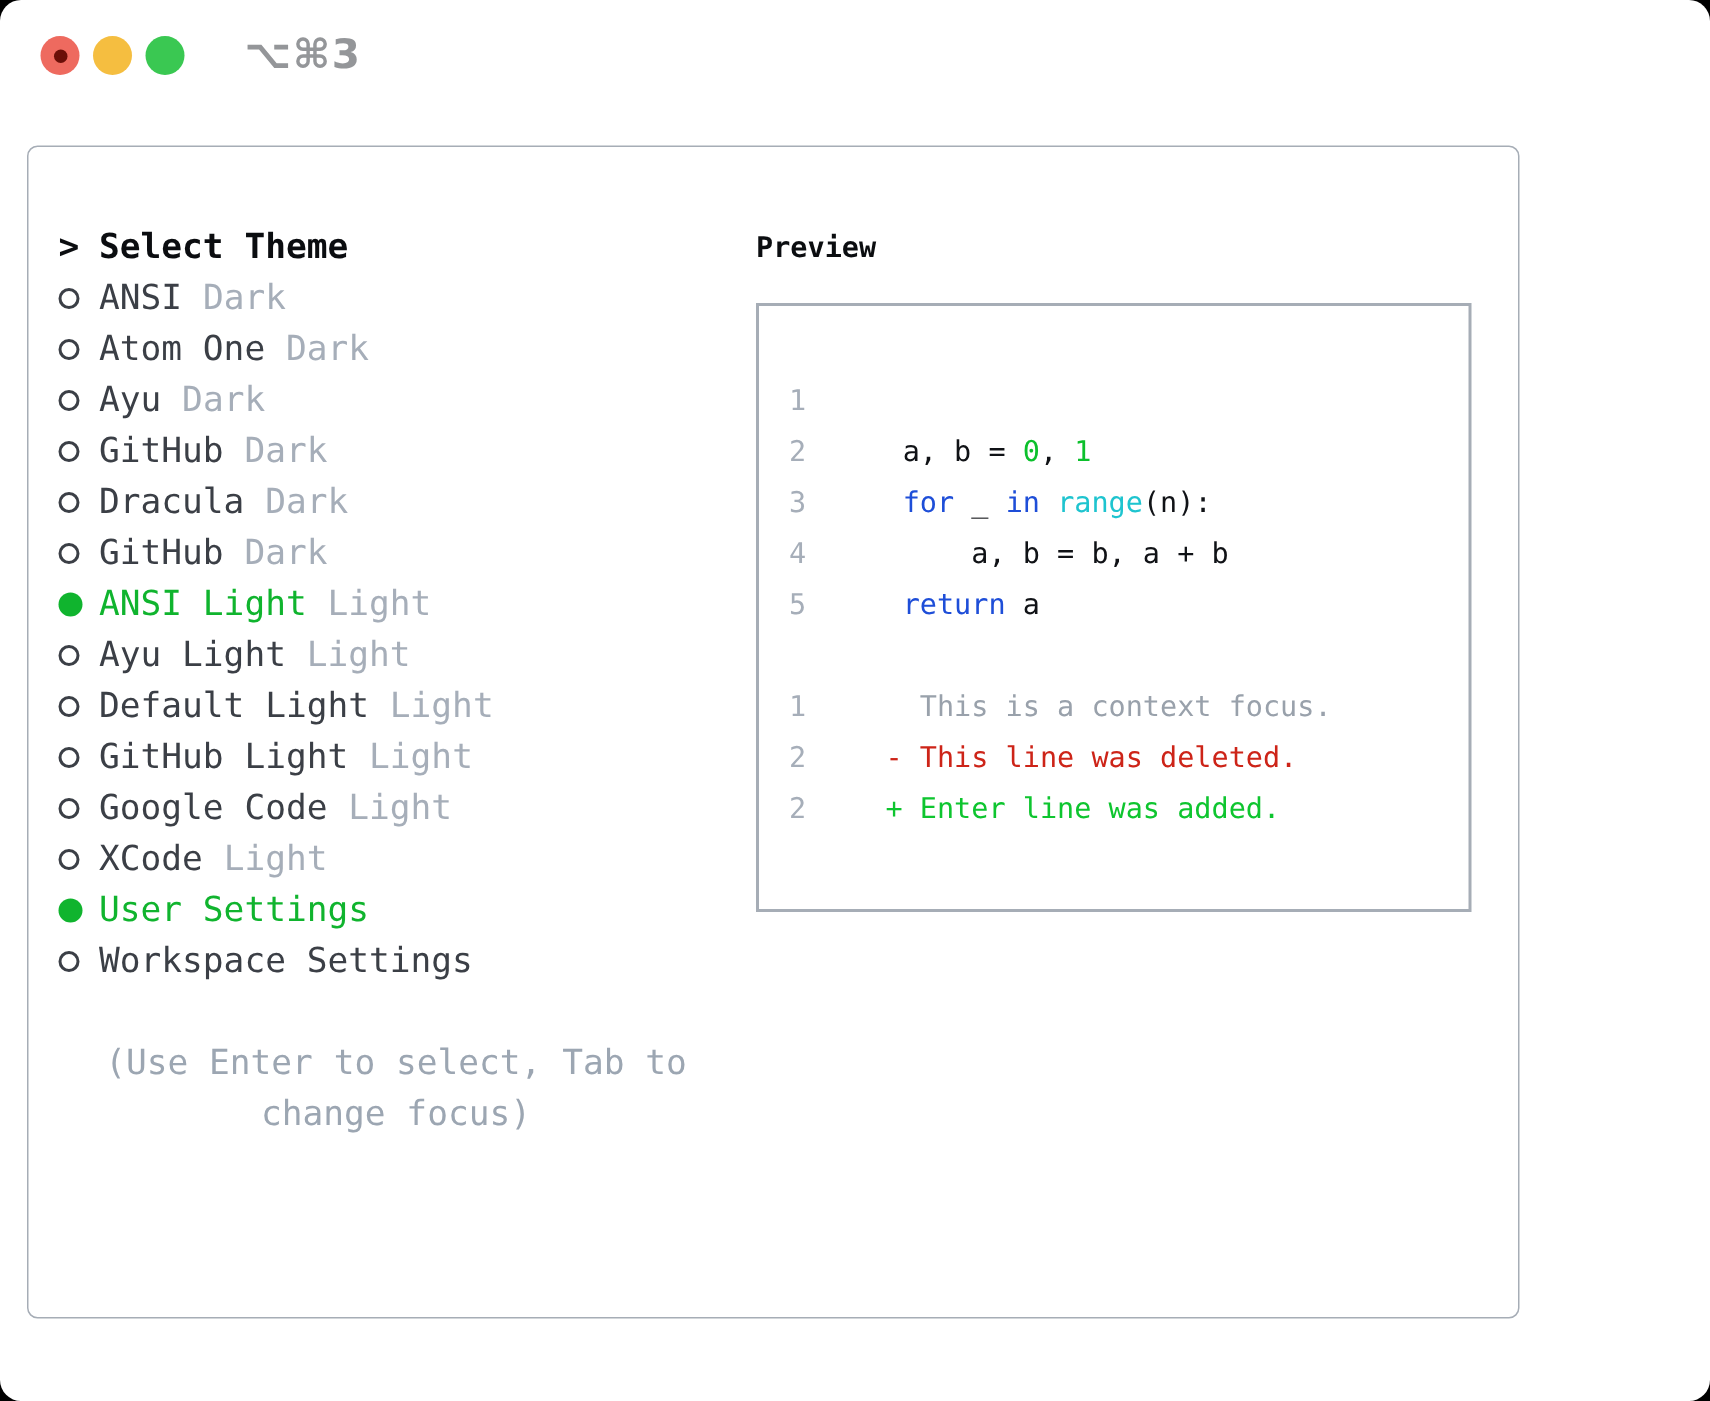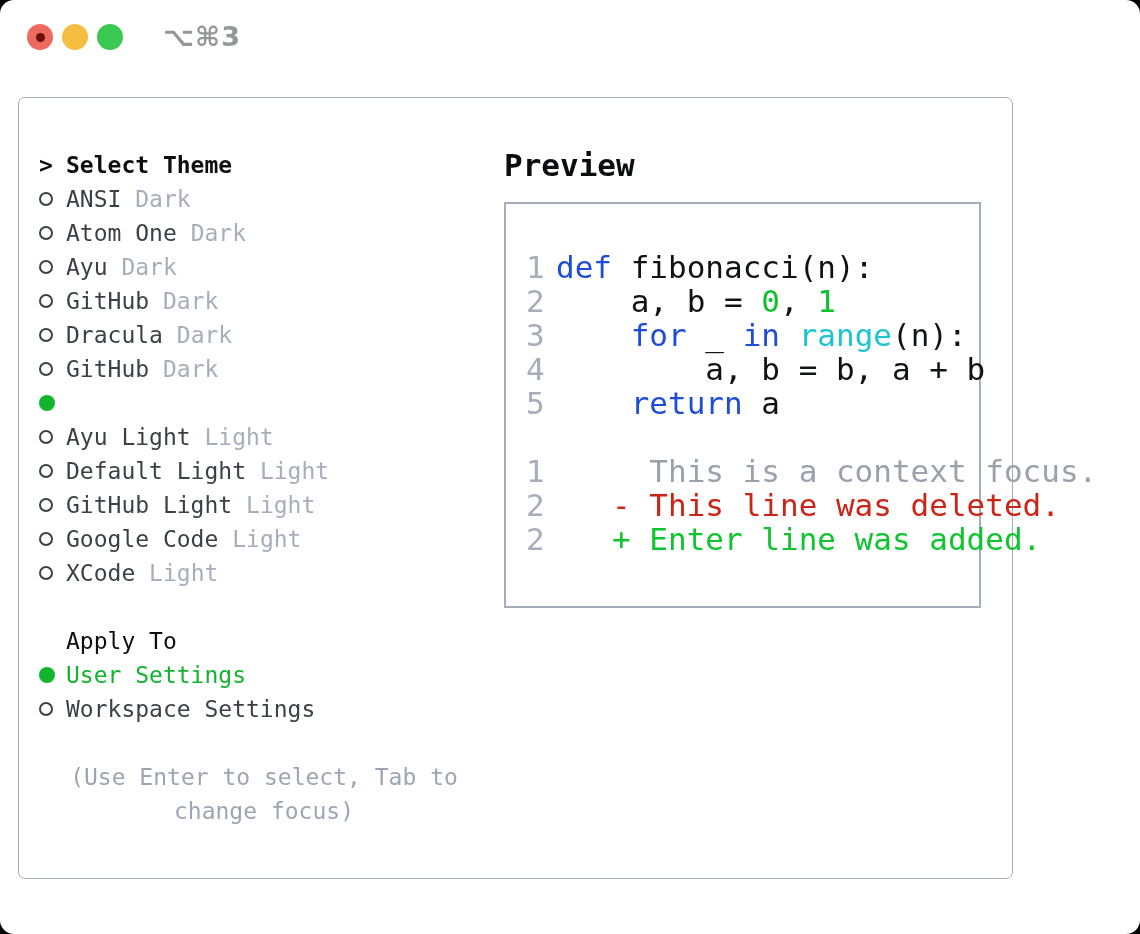--- a/index.html
+++ b/index.html
@@ -58,21 +58,21 @@
   .circle.sel{width:16px;height:16px;background:var(--accent-green);}
   .header-text{font-weight:bold;color:var(--header-text);white-space:pre;}
   .header-text2{font-weight:normal;color:var(--header-text);white-space:pre;}
   .item-text{white-space:pre;}
   .name{color:var(--item-text);}
   .name.selected{color:var(--accent-green);}
   .variant{color:var(--muted-gray);text-align:right;}
   .apply-gap{margin-top:34px;}
   .hint{margin-top:34px;white-space:pre-line;color:var(--hint-gray);text-align:center;}
   
-  .right-col{position:absolute;left:485px;top:50px;font-size:31px;line-height:34px;}
+  .right-col{position:absolute;left:485px;top:50px;font-size:19px;line-height:34px;}
   .preview-box{
     margin-top:20px;width:477px;height:406px;border:2px solid var(--border-gray);
     box-sizing:border-box;padding:46px 0 0 20px;background:#fff;
   }
   .crow{display:flex;height:34px;align-items:center;}
   .lnum{width:30px;flex:0 0 30px;color:var(--muted-gray);}
   .ctext{margin:0;font:inherit;white-space:pre;color:var(--code-text);}
   .blank{height:34px;}
   .tok-plain{color:var(--code-text);}
   .tok-kw{color:var(--keyword-blue);}
@@ -138,20 +138,21 @@
           <div class="row">
             <span class="marker">
               <span class="circle unsel"></span>
             </span>
             <span class="item-text"><span class="name">GitHub</span> <span class="variant">Dark</span></span>
           </div>
           <div class="row">
             <span class="marker">
               <span class="circle sel"></span>
             </span>
+            <span class="item-text"><span class="name selected">ANSI Light</span> <span class="variant">Light</span></span>
           </div>
           <div class="row">
             <span class="marker">
               <span class="circle unsel"></span>
             </span>
             <span class="item-text"><span class="name">Ayu Light</span> <span class="variant">Light</span></span>
           </div>
           <div class="row">
             <span class="marker">
               <span class="circle unsel"></span>
@@ -171,24 +172,20 @@
             <span class="item-text"><span class="name">Google Code</span> <span class="variant">Light</span></span>
           </div>
           <div class="row">
             <span class="marker">
               <span class="circle unsel"></span>
             </span>
             <span class="item-text"><span class="name">XCode</span> <span class="variant">Light</span></span>
           </div>
         </div>
 
-      <div class="row apply-gap">
-        <span class="marker"></span>
-        <span class="header-text2">Apply To</span>
-      </div>
 
       <div>
           <div class="row">
             <span class="marker">
               <span class="circle sel"></span>
             </span>
             <span class="item-text"><span class="name selected">User Settings</span></span>
           </div>
           <div class="row">
             <span class="marker">
@@ -203,21 +200,20 @@
     </div>
 
     <div class="right-col">
       <div class="row">
         <span class="header-text">Preview</span>
       </div>
       <div class="preview-box">
         <div>
             <div class="crow">
               <span class="lnum">1</span>
-              <pre class="ctext"><span class="tok-kw">def</span><span class="tok-plain"> fibonacci(n):</span></pre>
             </div>
             <div class="crow">
               <span class="lnum">2</span>
               <pre class="ctext"><span class="tok-plain">    a, b = </span><span class="tok-num">0</span><span class="tok-plain">, </span><span class="tok-num">1</span></pre>
             </div>
             <div class="crow">
               <span class="lnum">3</span>
               <pre class="ctext"><span class="tok-plain">    </span><span class="tok-kw">for</span><span class="tok-plain"> _ </span><span class="tok-kw">in</span><span class="tok-plain"> </span><span class="tok-builtin">range</span><span class="tok-plain">(n):</span></pre>
             </div>
             <div class="crow">

